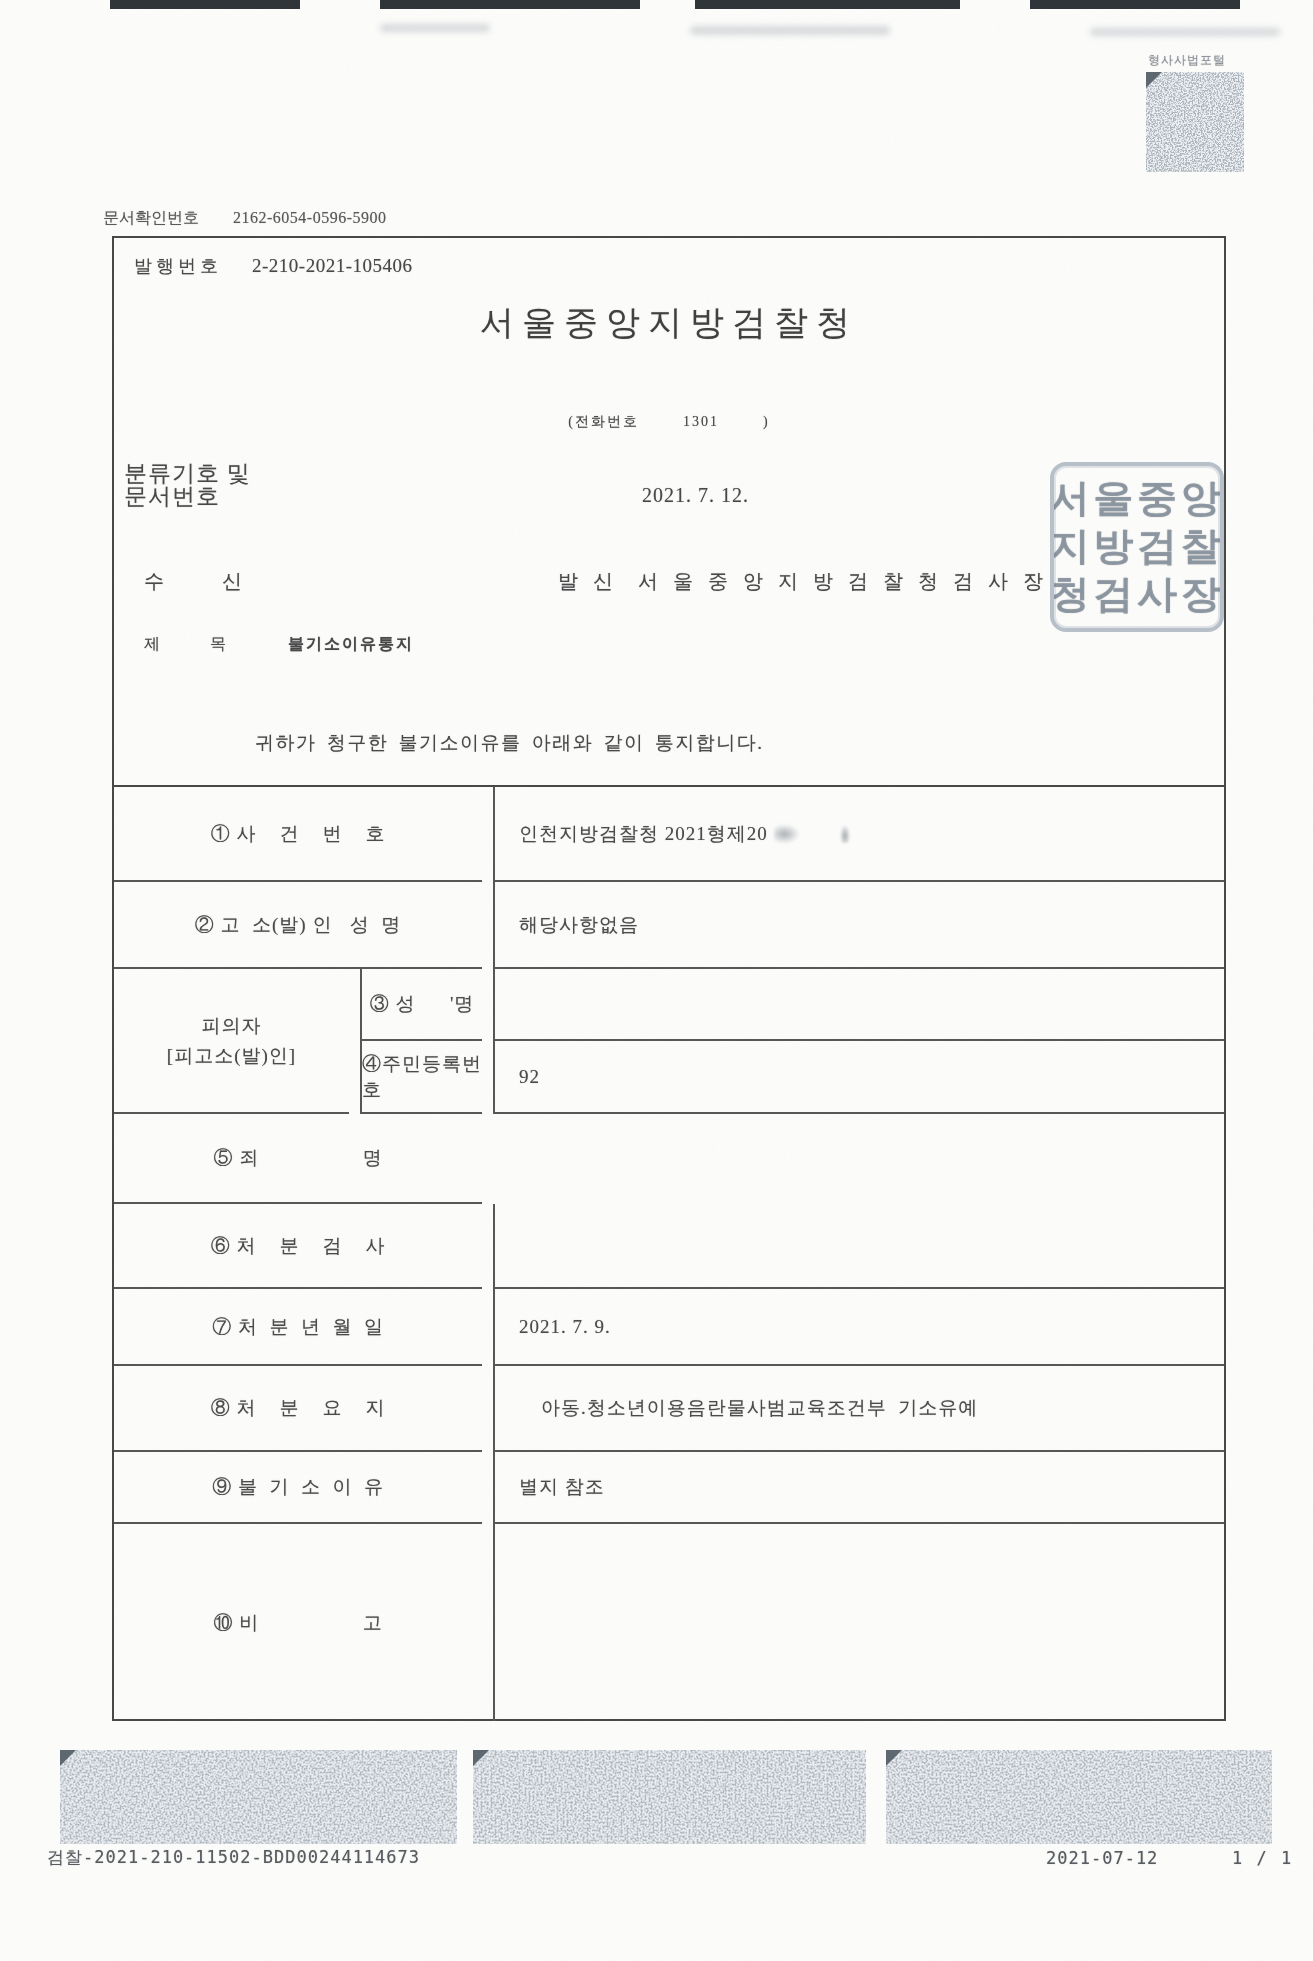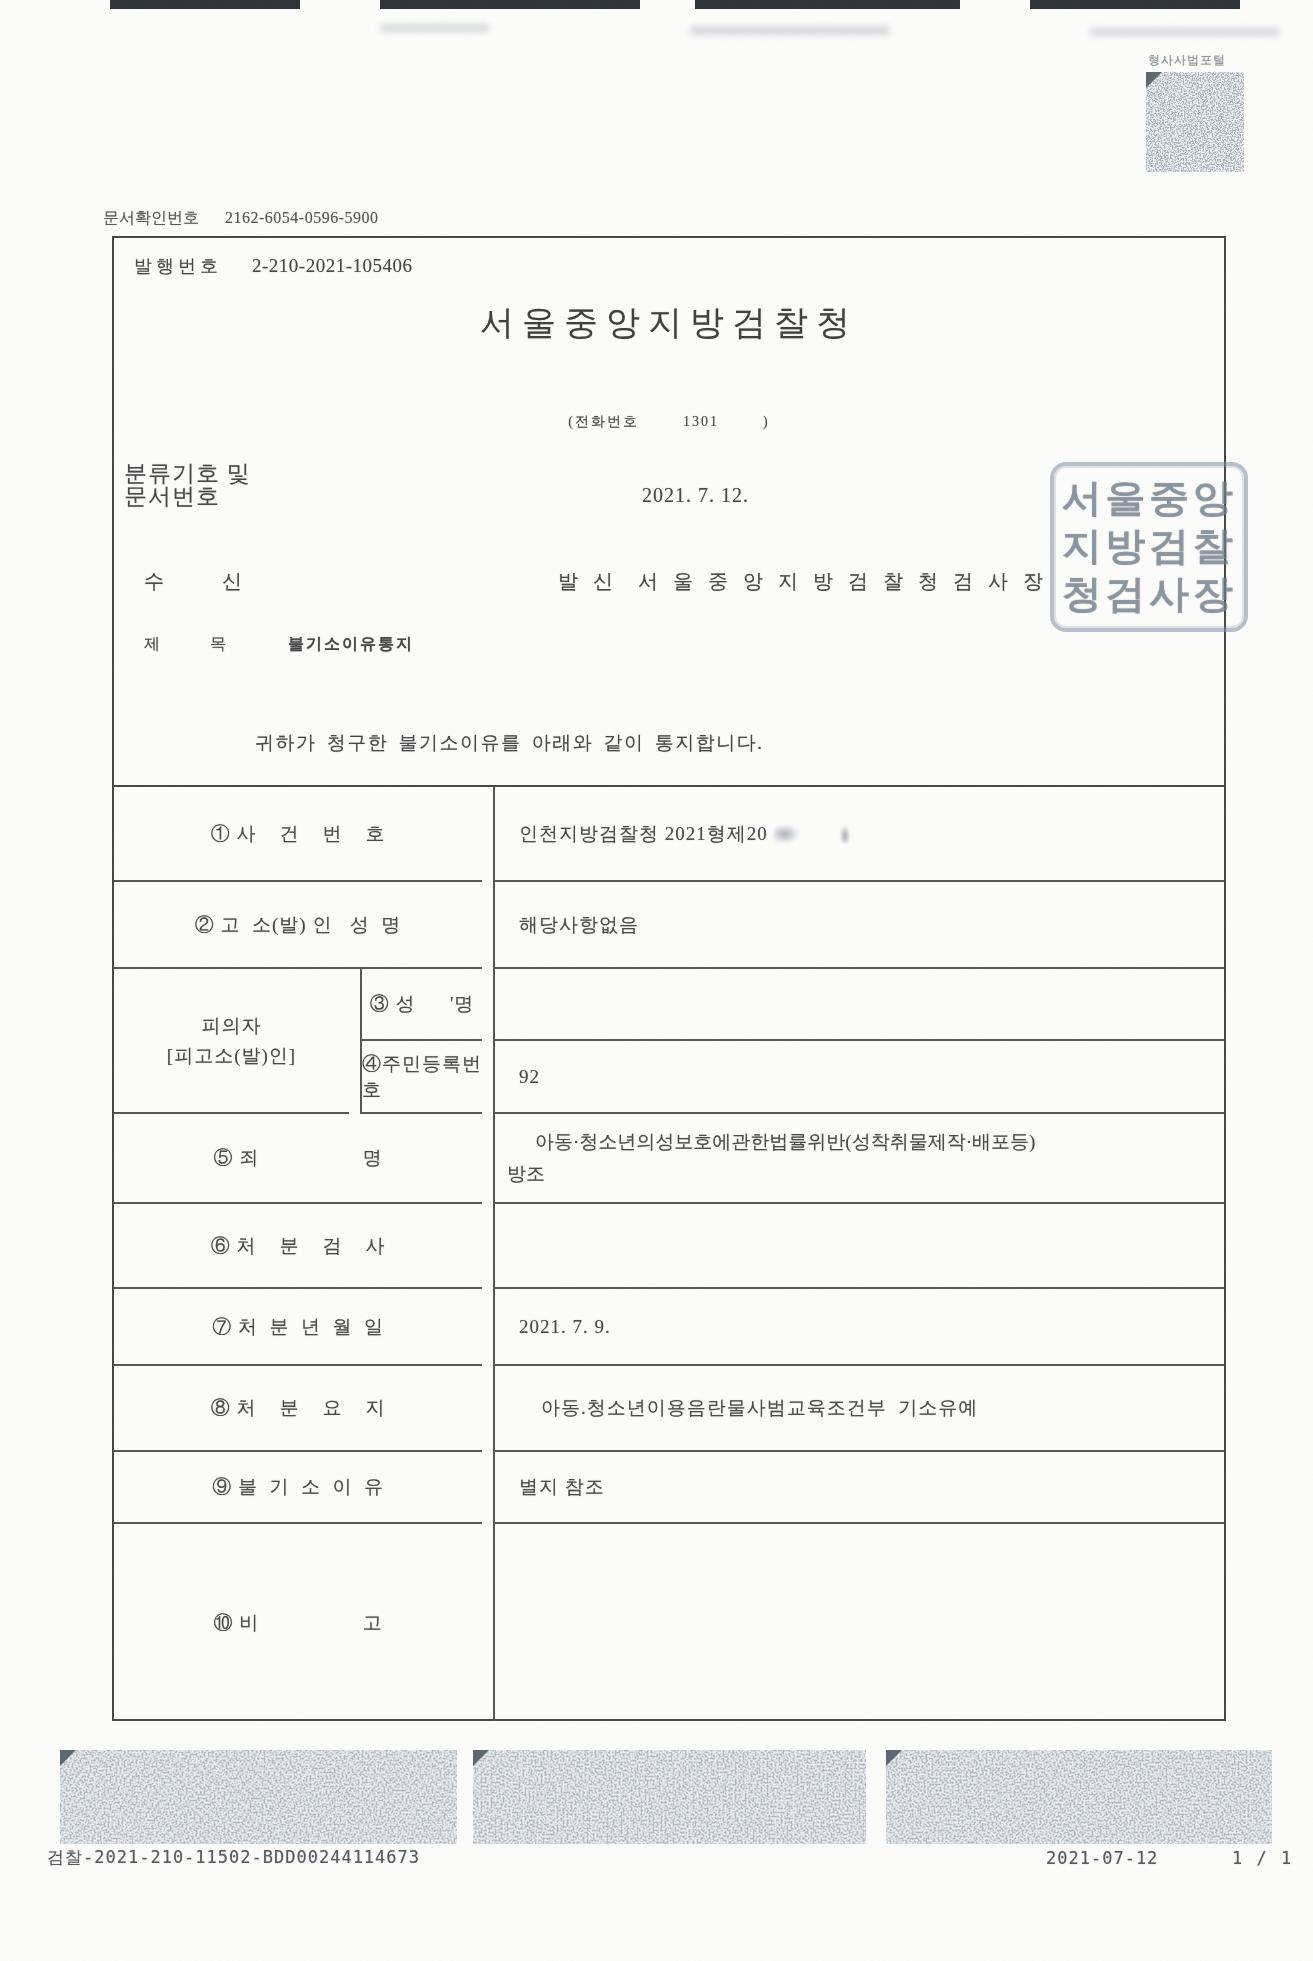--- a/index.html
+++ b/index.html
@@ -21,21 +21,21 @@
   
   .portal-label{ position:absolute; top:52px; left:1148px; font-size:12px; color:#8e959c;
     font-family:"Liberation Sans",sans-serif; letter-spacing:1px; }
   .qr{ position:absolute; top:72px; left:1146px; width:98px; height:100px; background:#eef1f4; overflow:hidden; }
   .qr svg, .bar svg{ position:absolute; inset:0; }
   .tri{ position:absolute; width:0; height:0; border-style:solid; }
   .tri.dark{ border-width:16px 16px 0 0; border-color:#5d6770 transparent transparent transparent; }
 
   
   .verify{ position:absolute; top:208px; left:103px; font-size:16px; color:#585858; }
-  .verify .num{ margin-left:26px; letter-spacing:.5px; }
+  .verify .num{ margin-left:34px; letter-spacing:.5px; }
 
   
   .docbox{ position:absolute; left:112px; top:236px; width:1114px; height:1485px;
     border:2px solid #474747; }
 
   .issue{ position:absolute; top:16px; left:20px; font-size:18px; }
   .issue .lbl{ letter-spacing:4px; }
   .issue .num{ margin-left:30px; font-size:19px; letter-spacing:.5px; }
 
   .title{ position:absolute; top:62px; left:0; right:0; text-align:center;
@@ -49,21 +49,21 @@
 
   .recv{ position:absolute; top:330px; left:30px; font-size:20px; letter-spacing:2px; }
   .send{ position:absolute; top:330px; left:444px; font-size:20px; letter-spacing:5px; }
 
   .subject{ position:absolute; top:396px; left:30px; font-size:16px; letter-spacing:2px; }
   .subject .val{ font-weight:bold; letter-spacing:2px; margin-left:36px; }
 
   .notice{ position:absolute; top:492px; left:141px; font-size:19px; letter-spacing:1.5px; word-spacing:4px; }
 
   
-  .seal{ position:absolute; top:224px; left:936px; width:198px; height:170px;
+  .seal{ position:absolute; top:224px; left:936px; width:174px; height:170px;
     border:4px solid rgba(128,143,159,.55); border-radius:16px;
     box-shadow:inset 0 0 0 2px rgba(128,143,159,.22);
     display:flex; flex-direction:column; justify-content:center; align-items:center;
     filter:blur(.4px); overflow:hidden; }
   .seal .srow{ font-weight:bold; font-size:34px; line-height:48px; letter-spacing:3px;
     color:rgba(120,136,153,.62); transform:scale(1.18,1.12); white-space:nowrap; }
 
   
   .ntable{ position:absolute; left:-2px; right:-2px; bottom:-2px; top:547px;
     border:2px solid #474747; border-bottom:none;
@@ -185,24 +185,20 @@
         <div>[피고소(발)인]</div>
       </div>
 
       <div class="cell lab pre bb bl" style="grid-column:2/3;">③ 성      '명</div>
       <div class="cell val col3 bb bl"></div>
 
       <div class="cell lab bb bl" style="grid-column:2/3;font-family:Liberation Mono, monospace;">④주민등록번호</div>
       <div class="cell val col3 bb bl">92</div>
 
       <div class="cell lab pre span2 bb">⑤ 죄                  명</div>
-      <div class="cell col3 bb bl mult">
-        <div class="ind1">아동·청소년의성보호에관한법률위반(성착취물제작·배포등)</div>
-        <div class="ind0">방조</div>
-      </div>
 
       <div class="cell lab pre span2 bb">⑥ 처    분    검    사</div>
       <div class="cell val col3 bb bl"></div>
 
       <div class="cell lab pre span2 bb">⑦ 처  분  년  월  일</div>
       <div class="cell val col3 bb bl">2021. 7. 9.</div>
 
       <div class="cell lab pre span2 bb">⑧ 처    분    요    지</div>
       <div class="cell val col3 bb bl ind8 pre">아동.청소년이용음란물사범교육조건부  기소유예</div>
 

